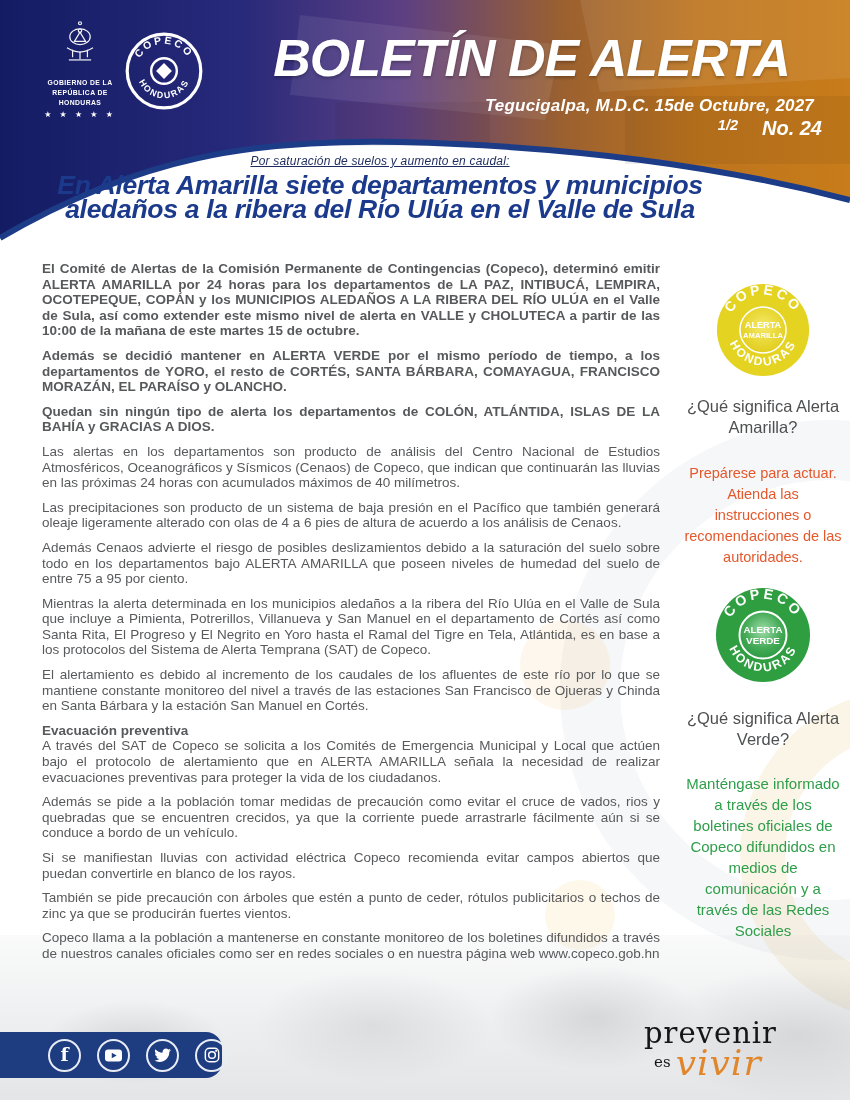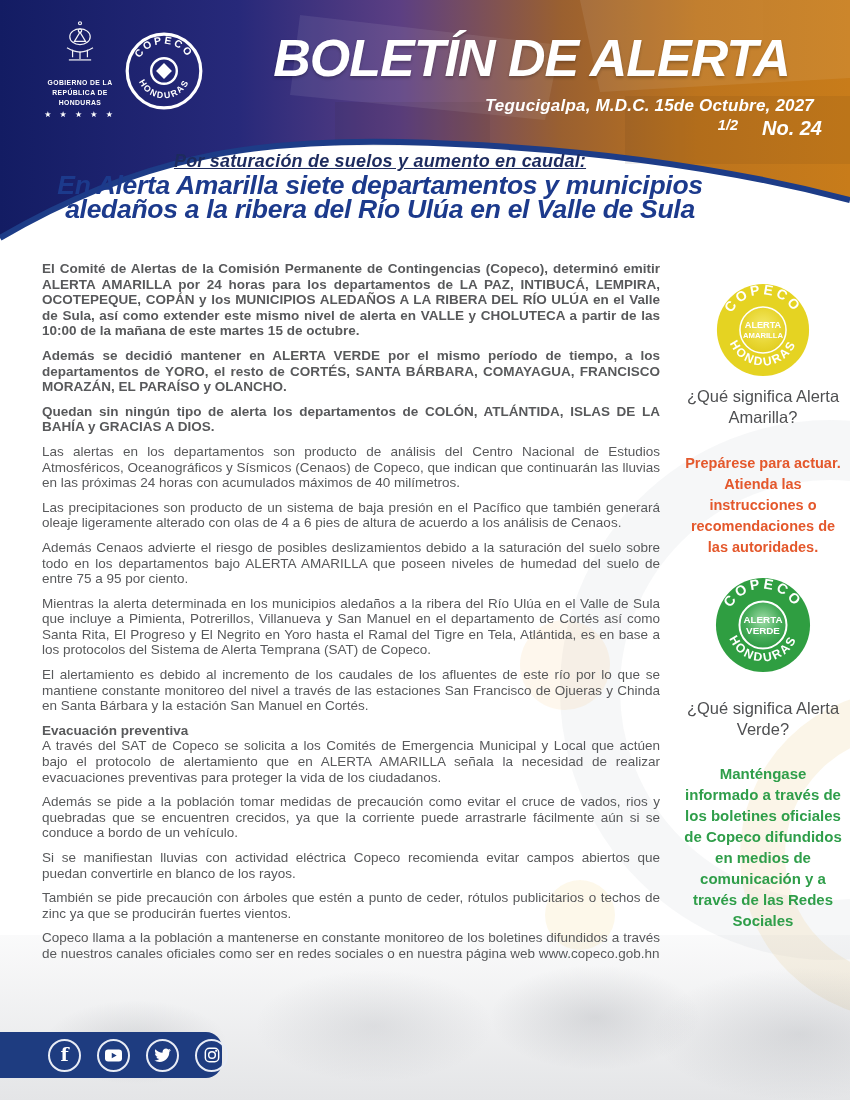--- a/index.html
+++ b/index.html
@@ -25,35 +25,35 @@
   .wm3{left:520px;top:620px;width:90px;height:90px;background:rgba(246,178,74,0.10);}
   .wm4{left:545px;top:880px;width:70px;height:70px;background:rgba(240,200,80,0.12);}
   .photo-band{position:absolute;left:0;top:935px;width:850px;height:165px;pointer-events:none;background:
      radial-gradient(ellipse 130px 60px at 16% 65%, rgba(95,100,110,0.16), transparent 70%),
      radial-gradient(ellipse 170px 80px at 44% 55%, rgba(100,105,115,0.13), transparent 70%),
      radial-gradient(ellipse 150px 75px at 70% 50%, rgba(90,95,105,0.17), transparent 70%),
      radial-gradient(ellipse 210px 95px at 94% 60%, rgba(85,90,100,0.15), transparent 70%),
      linear-gradient(to bottom, rgba(130,135,145,0.04), rgba(120,125,135,0.20));}
   
   .kicker{position:absolute;left:75px;top:151px;width:610px;text-align:center;}
-  .kicker span{font-size:18px;font-weight:bold;font-style:italic;color:#1d2b5e;
+  .kicker span{font-size:12px;font-weight:normal;font-style:italic;color:#1d2b5e;
         text-decoration:underline;letter-spacing:.2px;}
   .headline{position:absolute;left:40px;top:173px;width:680px;text-align:center;
         font-size:26.5px;line-height:24px;font-weight:bold;font-style:italic;color:#1c3a8c;letter-spacing:-.3px;}
   
   .body-col{position:absolute;left:42px;top:261px;width:618px;color:#58595b;
         font-size:13.5px;line-height:15.6px;text-align:justify;}
   .body-col p{margin:0 0 9px 0;}
   .body-col p.lead{font-weight:bold;}
   .subhead{font-weight:bold;margin:0 !important;}
   
   .sidebar{position:absolute;left:683px;top:282px;width:160px;text-align:center;}
   .badge{display:block;margin:0 auto;}
-  .side-q{font-size:16.5px;color:#4f5052;line-height:1.3;margin-top:8px;}
-  .side-a{font-size:14.5px;font-weight:bold;line-height:1.45;margin-top:24px;text-align:center;}
+  .side-q{font-size:16.5px;color:#4f5052;line-height:1.3;margin-top:18px;}
+  .side-a{font-size:14.5px;font-weight:normal;line-height:1.45;margin-top:24px;text-align:center;}
   .a-orange{color:#e4582c;}
   .a-green{color:#2f9e4a;margin-top:22px;font-size:15px;line-height:1.4;}
   .badge-green{margin-top:18px;}
   .side-q2{margin-top:24px;}
   
   .social-bar{position:absolute;left:0;top:1032px;width:222px;height:46px;background:#1e3c80;
         border-radius:0 16px 16px 0;display:flex;align-items:center;gap:16px;padding-left:48px;box-sizing:border-box;}
   .sicon{width:29px;height:29px;border:2px solid #e8ecf5;border-radius:50%;display:flex;
         align-items:center;justify-content:center;flex:0 0 auto;}
   .sicon svg{display:block;}
@@ -232,14 +232,21 @@
       <svg width="16" height="16" viewBox="0 0 24 24">
         <g fill="none" stroke="#ffffff" stroke-width="2.2">
           <rect x="2" y="2" width="20" height="20" rx="6"></rect>
           <circle cx="12" cy="12" r="5"></circle>
         </g>
         <circle cx="18.2" cy="5.8" r="1.6" fill="#ffffff"></circle>
       </svg>
     </span>
   </div>
 
+  <div class="slogan">
+    <div class="slogan-l1">prevenir</div>
+    <div class="slogan-l2">
+      <span class="slogan-es">es</span>
+      <span class="slogan-vivir">vivir</span>
+    </div>
+  </div>
 
 </div>
 
 </body></html>

